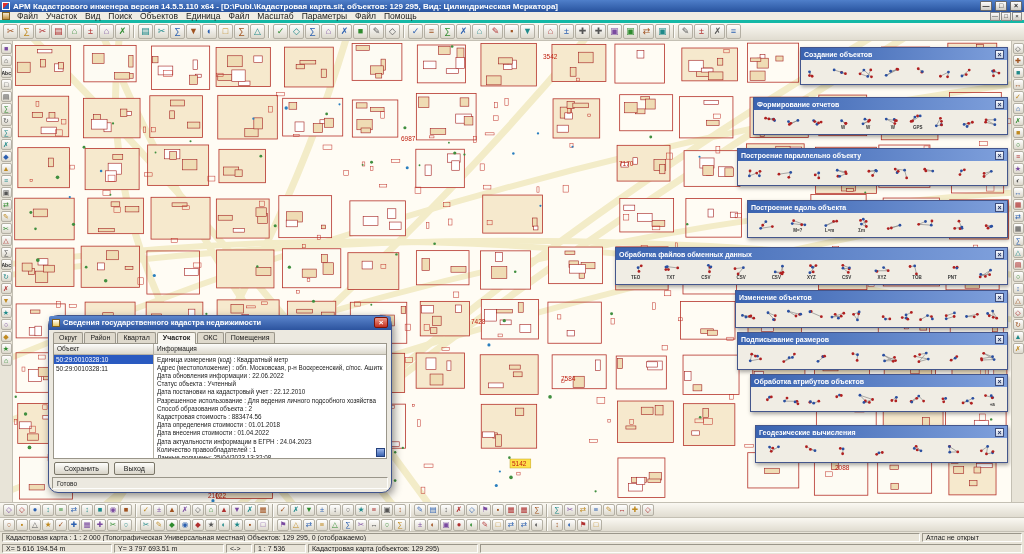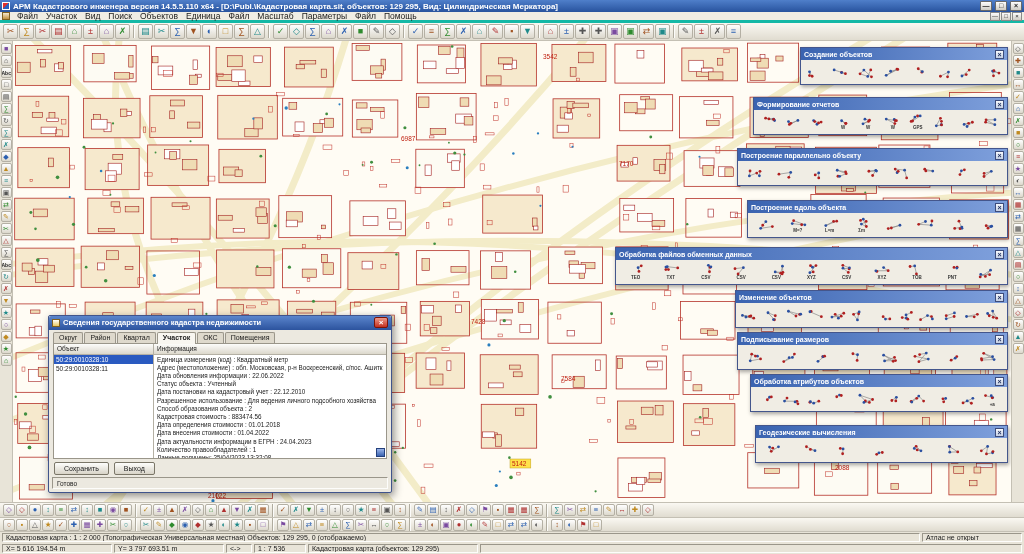--- a/index.html
+++ b/index.html
@@ -47,21 +47,21 @@
     display:flex; align-items:center; padding:0 3px; white-space:nowrap; }
   .pclose { margin-left:auto; width:9px; height:9px; background:linear-gradient(#f8fafd,#c4cfe4); border:1px solid #3c4c7c;
     color:#203060; font-size:7px; line-height:7px; text-align:center; flex:0 0 auto; }
   .pbody { height:24px; display:flex; align-items:center; justify-content:space-around; padding:0 2px; }
   .ptool { display:flex; flex-direction:column; align-items:center; justify-content:center; width:20px; height:21px;
     border:1px solid transparent; border-radius:2px; }
   .ptool .lbl { font-size:4.5px; font-weight:bold; line-height:4.5px; color:#333; }
 
   
   .dialog { position:absolute; left:35px; top:274px; width:344px; height:178px; background:#ece9e0;
-    border:1px solid #40548c; border-radius:2px; box-shadow:2px 3px 8px rgba(0,0,0,.45);
+    border:1px solid #40548c; border-radius:10px; box-shadow:2px 3px 8px rgba(0,0,0,.45);
     display:flex; flex-direction:column; z-index:6; }
   .dtitle { height:14px; background:linear-gradient(#5a85cc,#2c539e); color:#fff; display:flex; align-items:center;
     gap:3px; padding:0 3px; font-size:7.5px; font-weight:bold; border-radius:2px 2px 0 0; }
   .dicon { width:8px; height:8px; background:linear-gradient(#fff,#e8c860); border:1px solid #806020; flex:0 0 auto; }
   .dtitle span.t { white-space:nowrap; overflow:hidden; }
   .dclose { margin-left:auto; width:14px; height:11px; background:linear-gradient(#ef9a8a,#c43020); border:1px solid #7c1408;
     color:#fff; font-size:8px; line-height:9px; text-align:center; border-radius:2px; flex:0 0 auto; }
   .dtabs { display:flex; gap:1px; padding:2px 4px 0; font-size:7px; flex:0 0 auto; }
   .dtab { padding:1px 5px 0; background:#ded9cc; border:1px solid #9a968a; border-bottom:none; border-radius:2px 2px 0 0; height:11px; }
   .dtab.active { background:#f8f6f0; font-weight:bold; position:relative; z-index:2; height:12px; margin-bottom:-1px; }

